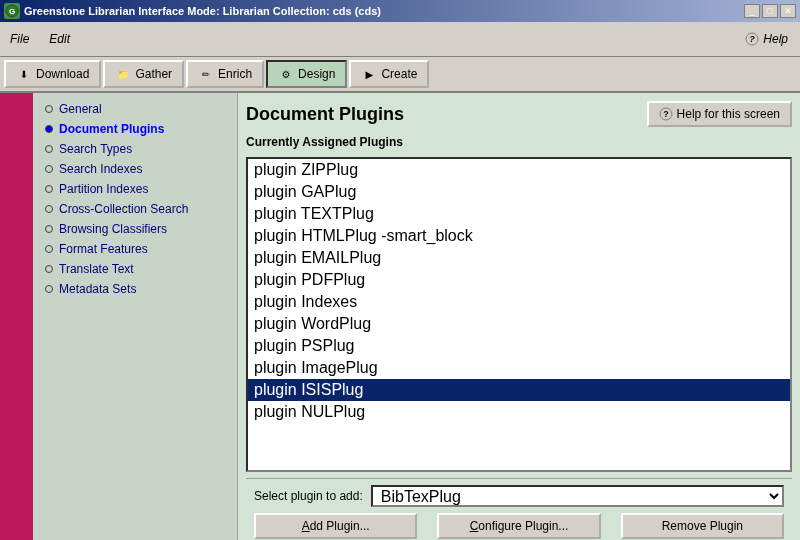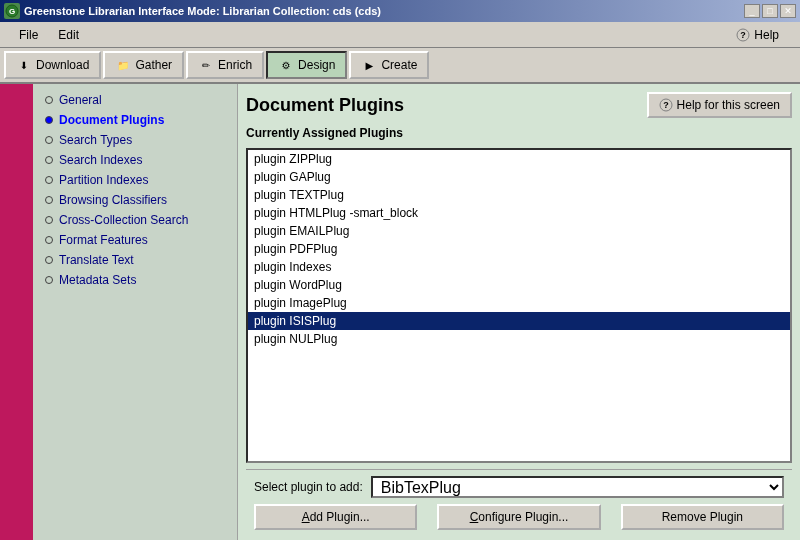--- a/index.html
+++ b/index.html
@@ -45,26 +45,27 @@
       background: #d4d0c8;
       border: 1px solid #808080;
       font-size: 9px;
       display: flex; align-items: center; justify-content: center;
       cursor: pointer;
     }
 
     
     .menu-bar {
       background: #d4d0c8;
-      height: 26px;
-      display: flex;
-      align-items: center;
-      padding: 0 13px;
+      height: 35px;
+      display: flex;
+      align-items: center;
+      padding: 0 4px;
       border-bottom: 1px solid #808080;
       justify-content: space-between;
+      font-style: italic;
     }
     .menu-bar-left { display: flex; gap: 8px; }
     .menu-item {
       padding: 2px 6px;
       font-size: 12px;
       cursor: pointer;
     }
     .help-btn {
       display: flex; align-items: center; gap: 4px;
       padding: 2px 8px;
@@ -178,21 +179,21 @@
 
     
     .plugin-list-container {
       flex: 1;
       background: white;
       border: 2px inset #808080;
       overflow-y: auto;
     }
     .plugin-item {
       padding: 2px 6px;
-      font-size: 12px;
+      font-size: 16px;
       cursor: pointer;
     }
     .plugin-item.selected {
       background: #0a246a;
       color: white;
     }
 
     
     .bottom-area {
       background: #d4e4d4;
@@ -304,25 +305,25 @@
       <div class="sidebar-item">
         <span class="sidebar-bullet"></span>
         <span>Search Indexes</span>
       </div>
       <div class="sidebar-item">
         <span class="sidebar-bullet"></span>
         <span>Partition Indexes</span>
       </div>
       <div class="sidebar-item">
         <span class="sidebar-bullet"></span>
+        <span>Cross-Collection Search</span>
+      </div>
+      <div class="sidebar-item">
+        <span class="sidebar-bullet"></span>
         <span>Browsing Classifiers</span>
-      </div>
-      <div class="sidebar-item">
-        <span class="sidebar-bullet"></span>
-        <span>Cross-Collection Search</span>
       </div>
       <div class="sidebar-item">
         <span class="sidebar-bullet"></span>
         <span>Format Features</span>
       </div>
       <div class="sidebar-item">
         <span class="sidebar-bullet"></span>
         <span>Translate Text</span>
       </div>
       <div class="sidebar-item">
@@ -345,20 +346,21 @@
     <div class="section-label">Currently Assigned Plugins</div>
     <div class="plugin-list-container">
     <div class="plugin-item">plugin ZIPPlug</div>
         <div class="plugin-item">plugin GAPlug</div>
         <div class="plugin-item">plugin TEXTPlug</div>
         <div class="plugin-item">plugin HTMLPlug -smart_block</div>
         <div class="plugin-item">plugin EMAILPlug</div>
         <div class="plugin-item">plugin PDFPlug</div>
         <div class="plugin-item">plugin Indexes</div>
         <div class="plugin-item">plugin WordPlug</div>
+        <div class="plugin-item">plugin PSPlug</div>
         <div class="plugin-item">plugin ImagePlug</div>
         <div class="plugin-item selected">plugin ISISPlug</div>
         <div class="plugin-item">plugin NULPlug</div>
       </div>
   <div class="bottom-area">
         <div class="select-row">
           <span class="select-label">Select plugin to add:</span>
           <select class="plugin-select"><option>BibTexPlug</option></select>
         </div>
         <div class="btn-row">

